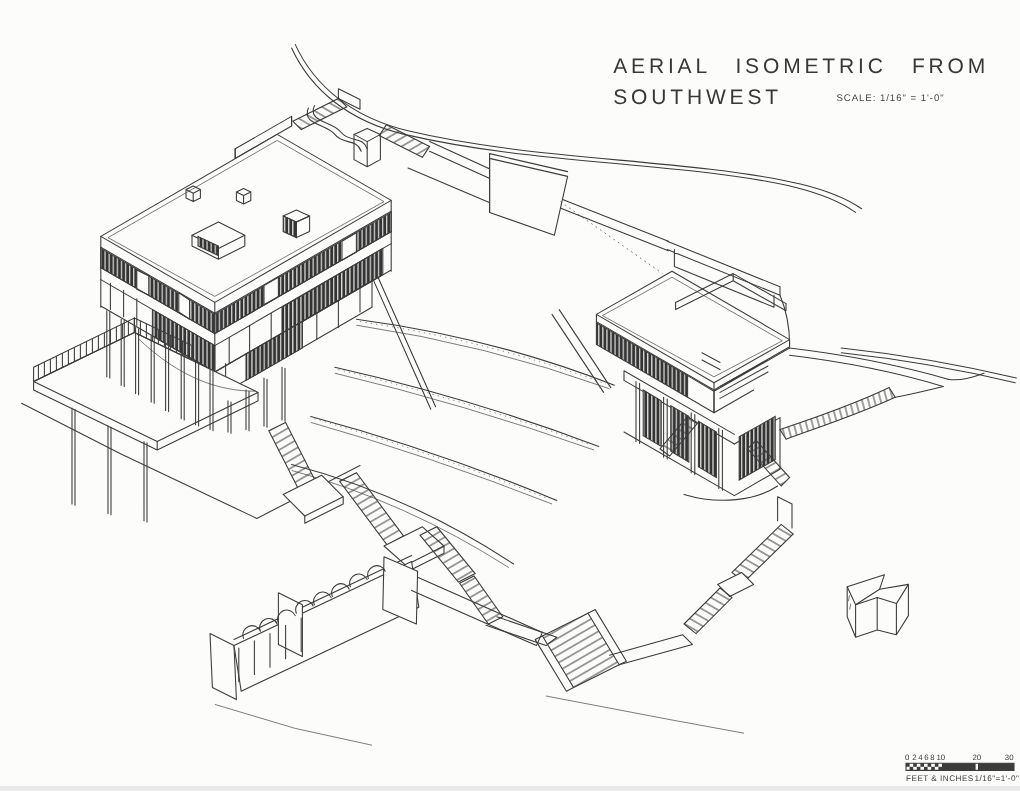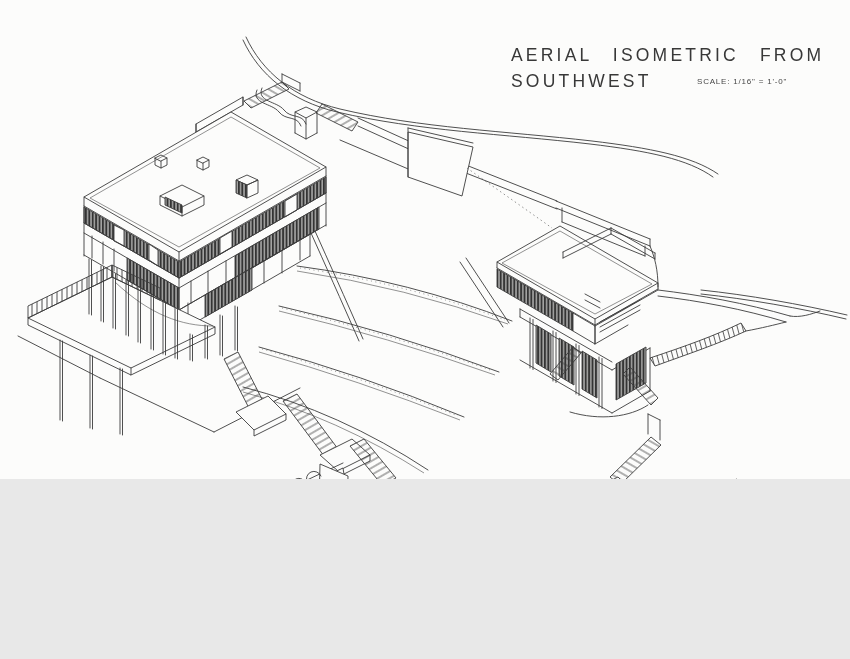--- a/index.html
+++ b/index.html
@@ -1,16 +1,16 @@
 <!DOCTYPE html>
 <html><head>
 <meta charset="utf-8">
 <style>
   html,body{margin:0;padding:0;background:#e8e8e8;}
-  #sheet{position:relative;width:850px;height:479px;background:#fcfcfb;overflow:hidden;
+  #sheet{position:relative;width:850px;height:655px;background:#fcfcfb;overflow:hidden;
          font-family:"Liberation Sans","DejaVu Sans",sans-serif;}
   svg{display:block}
   svg *{vector-effect:non-scaling-stroke;}
   .ln{fill:none;stroke:#3c3c3c;stroke-width:.9;stroke-linejoin:round;stroke-linecap:round;}
   .th{fill:none;stroke:#4a4a4a;stroke-width:.6;stroke-linejoin:round;}
   .paper{fill:#fcfcfb;stroke:#3c3c3c;stroke-width:.9;stroke-linejoin:round;}
   .mull{fill:url(#mull);stroke:#3c3c3c;stroke-width:.9;}
   .tA{fill:url(#tA);stroke:#3c3c3c;stroke-width:.9;}
   .tB{fill:url(#tB);stroke:#3c3c3c;stroke-width:.9;}
   .tC{fill:url(#tC);stroke:#3c3c3c;stroke-width:.9;}

